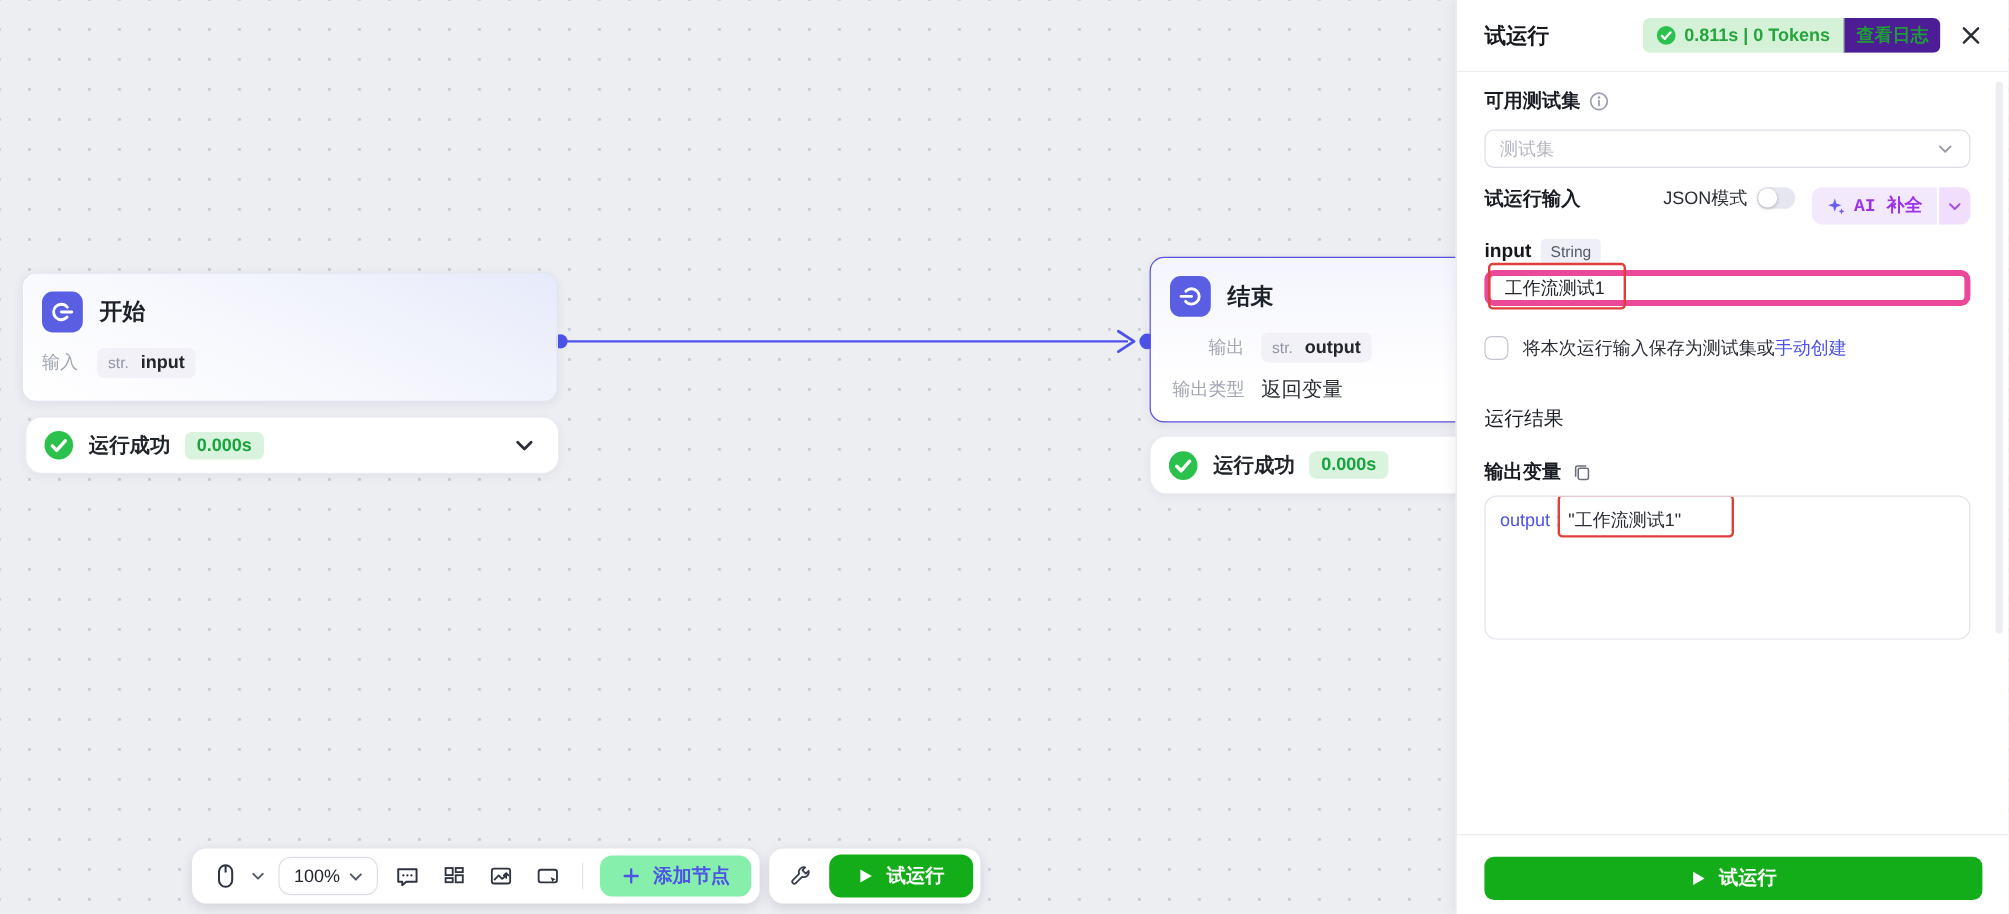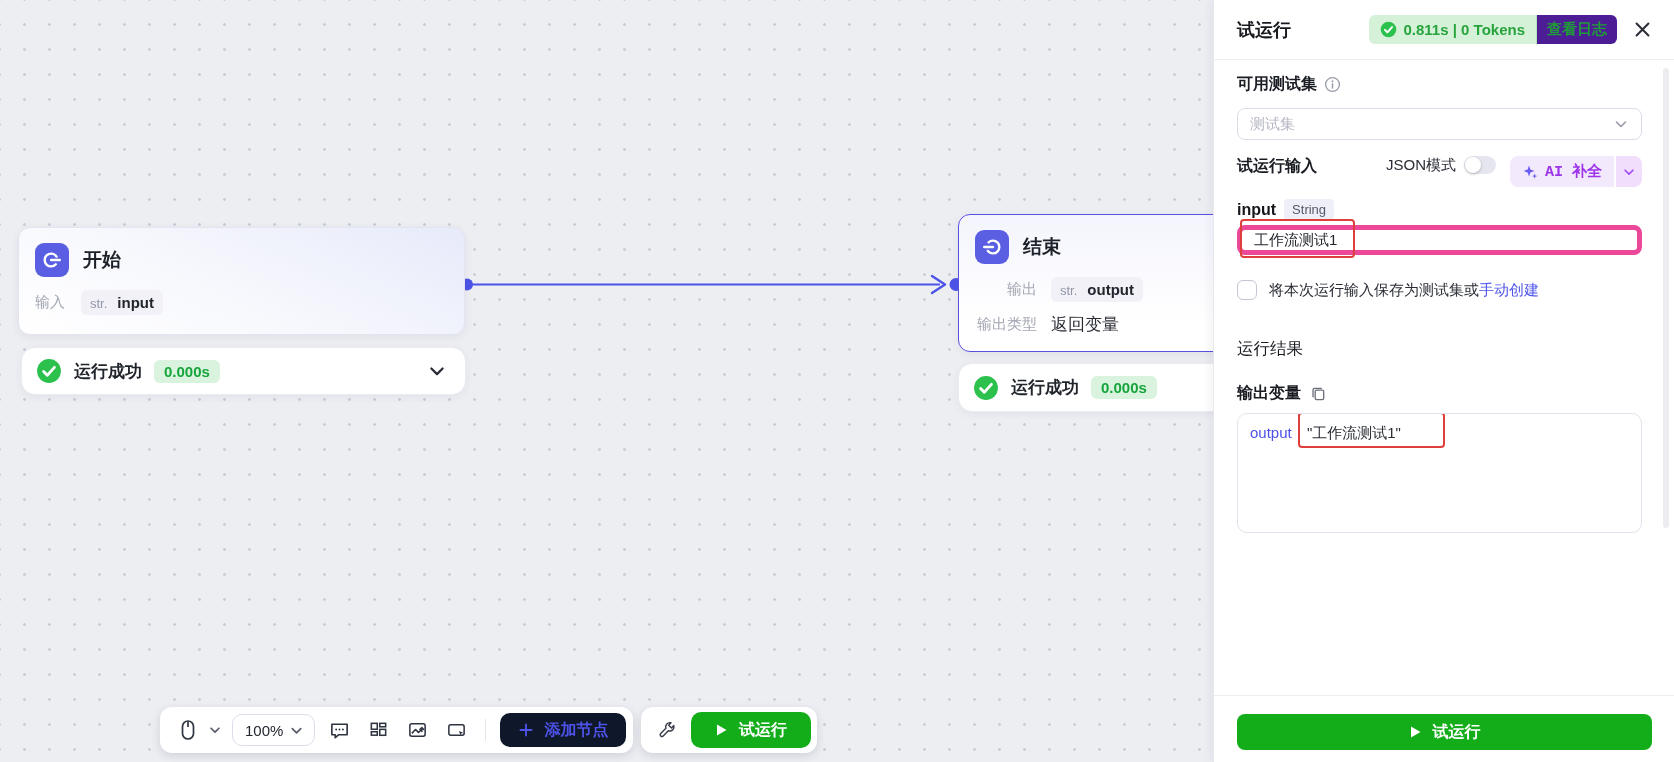--- a/index.html
+++ b/index.html
@@ -50,21 +50,21 @@
     box-shadow:0 3px 10px rgba(30,35,70,.14); display:flex; align-items:center; }
   .toolbar-main { left:160px; width:473px; padding:0 6px 0 14px; gap:10px; }
   .toolbar-run { left:641px; width:176px; padding:0 6px 0 12px; gap:10px; }
   .tool-btn { display:flex; align-items:center; justify-content:center; color:#2e3340;
     background:none; border:none; cursor:pointer; padding:4px; }
   .mini-chevron { color:#565b68; display:flex; margin-left:-4px; }
   .zoom-select { display:flex; align-items:center; gap:10px; border:1px solid #dcdee9;
     border-radius:10px; height:32px; padding:0 10px 0 12px; background:#fff; cursor:pointer; }
   .zoom-value { font-size:15px; color:#23262e; }
   .tool-divider { width:1px; height:22px; background:#e3e4ec; margin:0 4px; }
-  .add-node-btn { display:flex; align-items:center; gap:10px; background:#0f172a; color:#4d53e8;
+  .add-node-btn { display:flex; align-items:center; gap:10px; background:#86efac; color:#4d53e8;
     border:none; border-radius:10px; height:34px; padding:15px 18px; font-size:16px; font-weight:bold;
     cursor:pointer; }
   .run-green-btn { display:flex; align-items:center; justify-content:center; gap:11px;
     background:#13ad19; color:#fff; border:none; border-radius:10px; height:36px; width:120px;
     font-size:16px; font-weight:bold; cursor:pointer; }
   .float-dot { position:absolute; left:1572px; top:755px; width:32px; height:32px;
     border-radius:50%; background:#ef8a66; }
 
   
   .panel { position:absolute; right:0; top:0; width:461px; height:762px; background:#fff;

